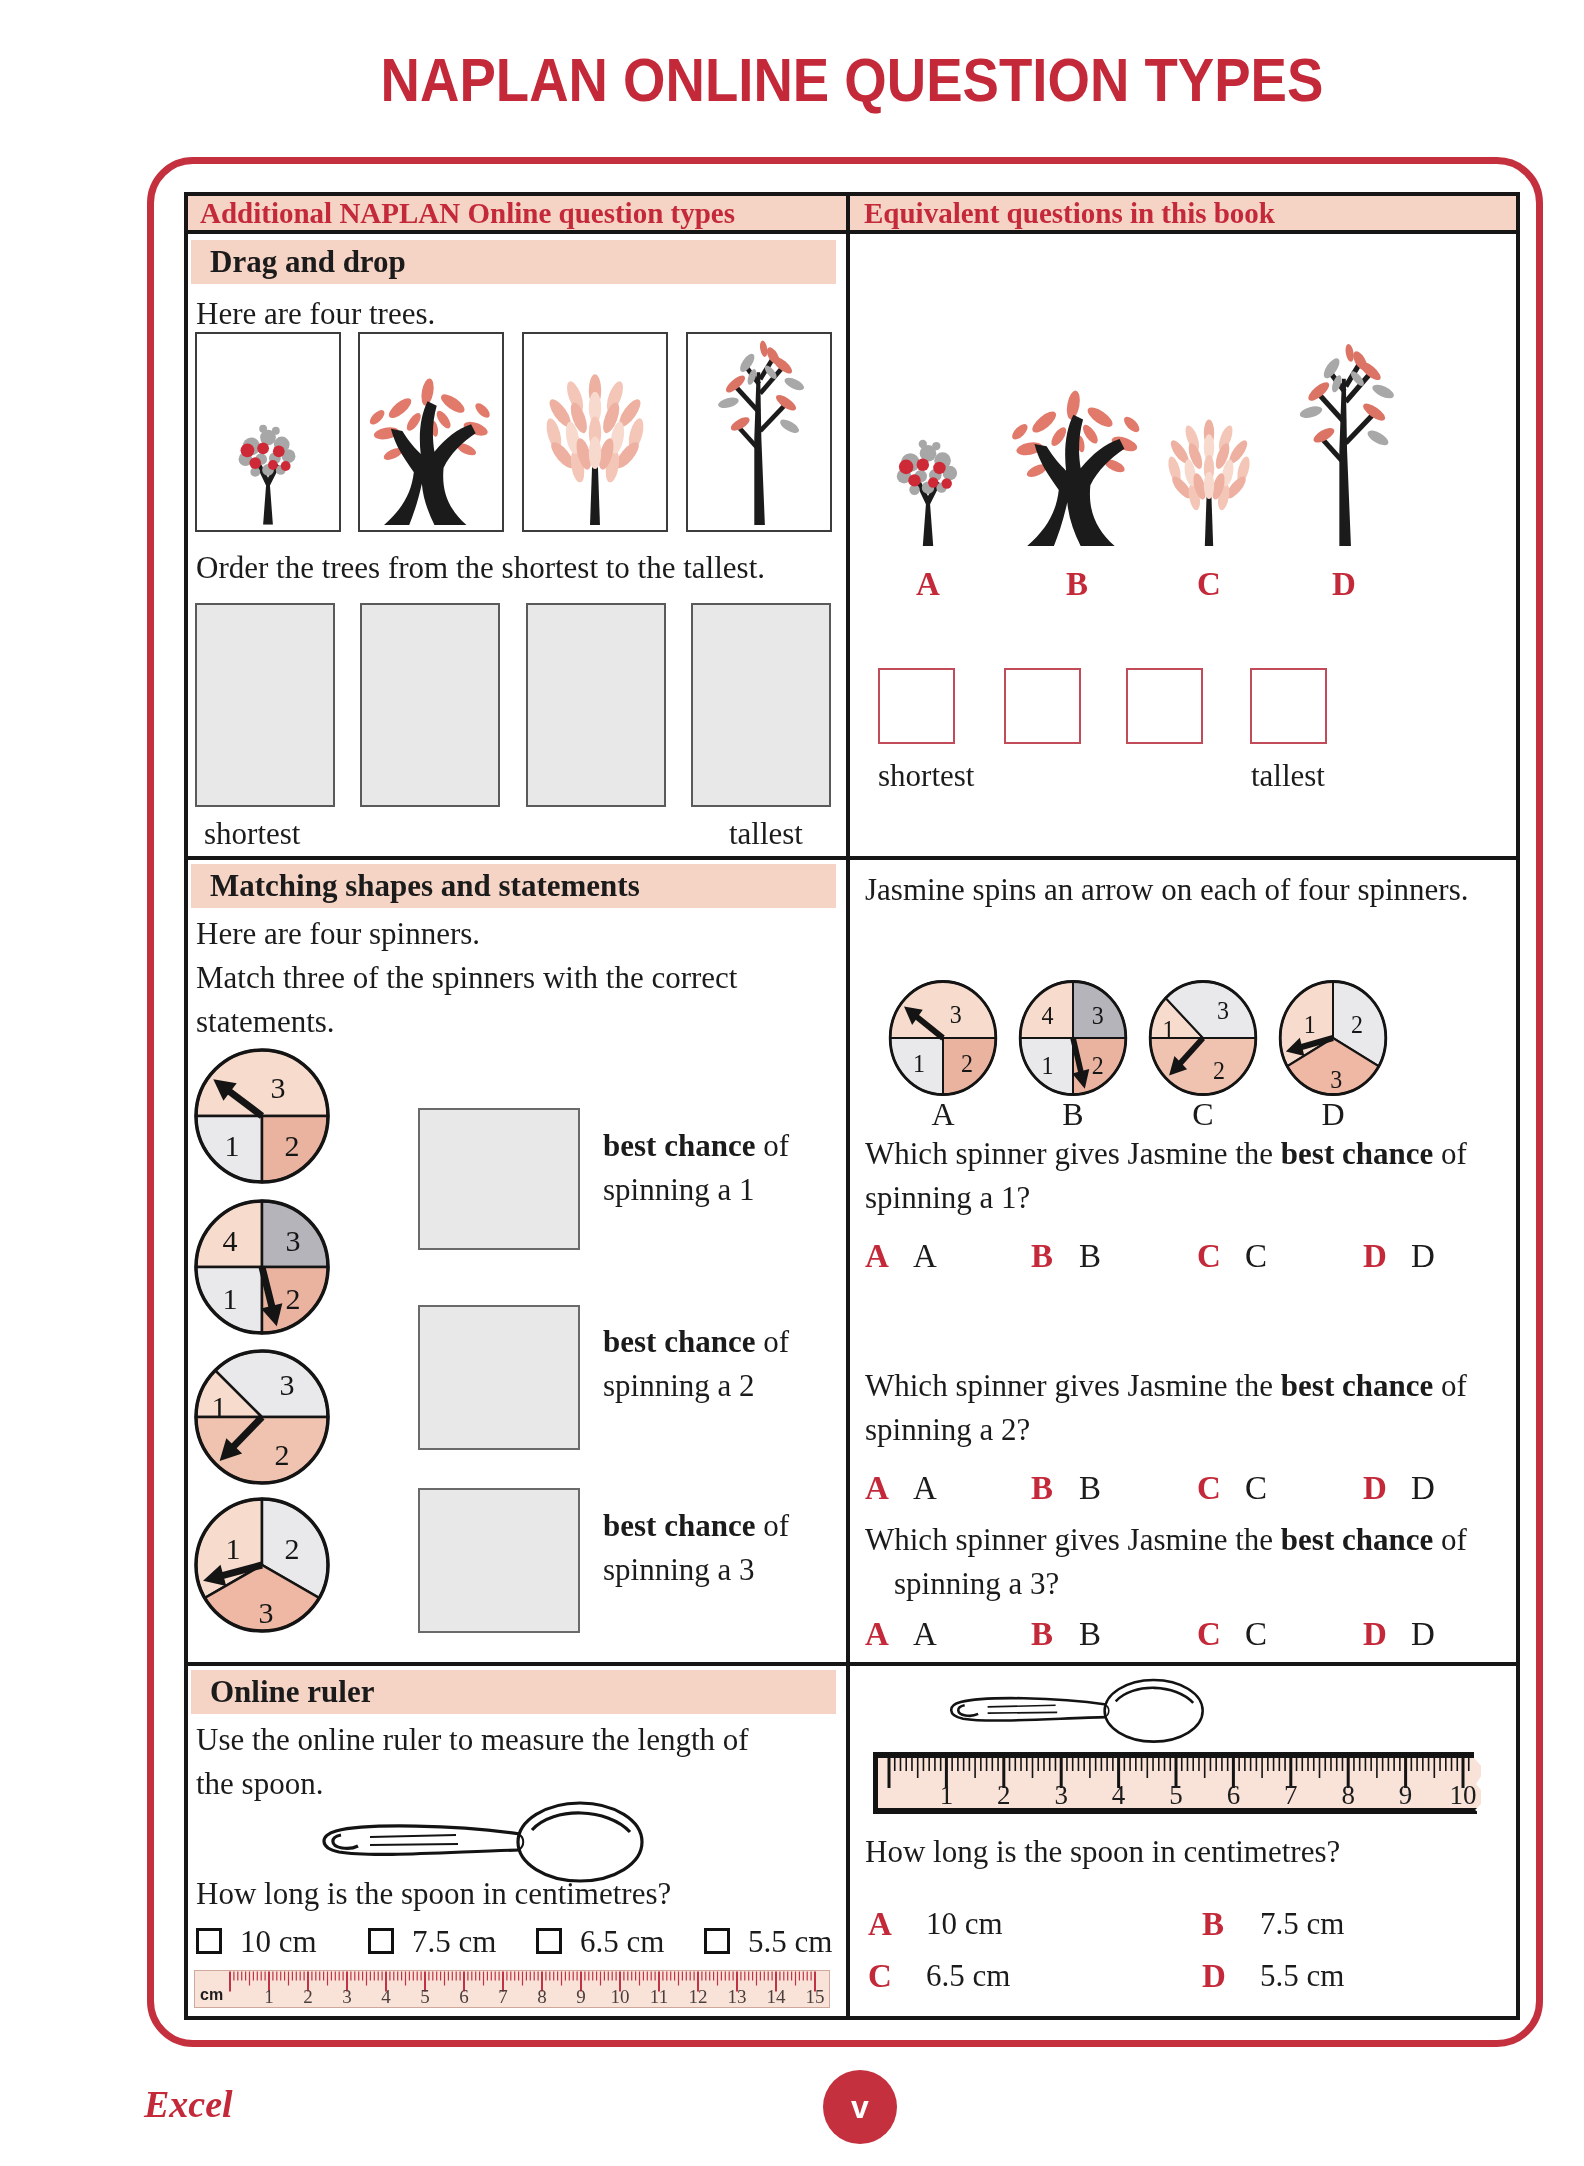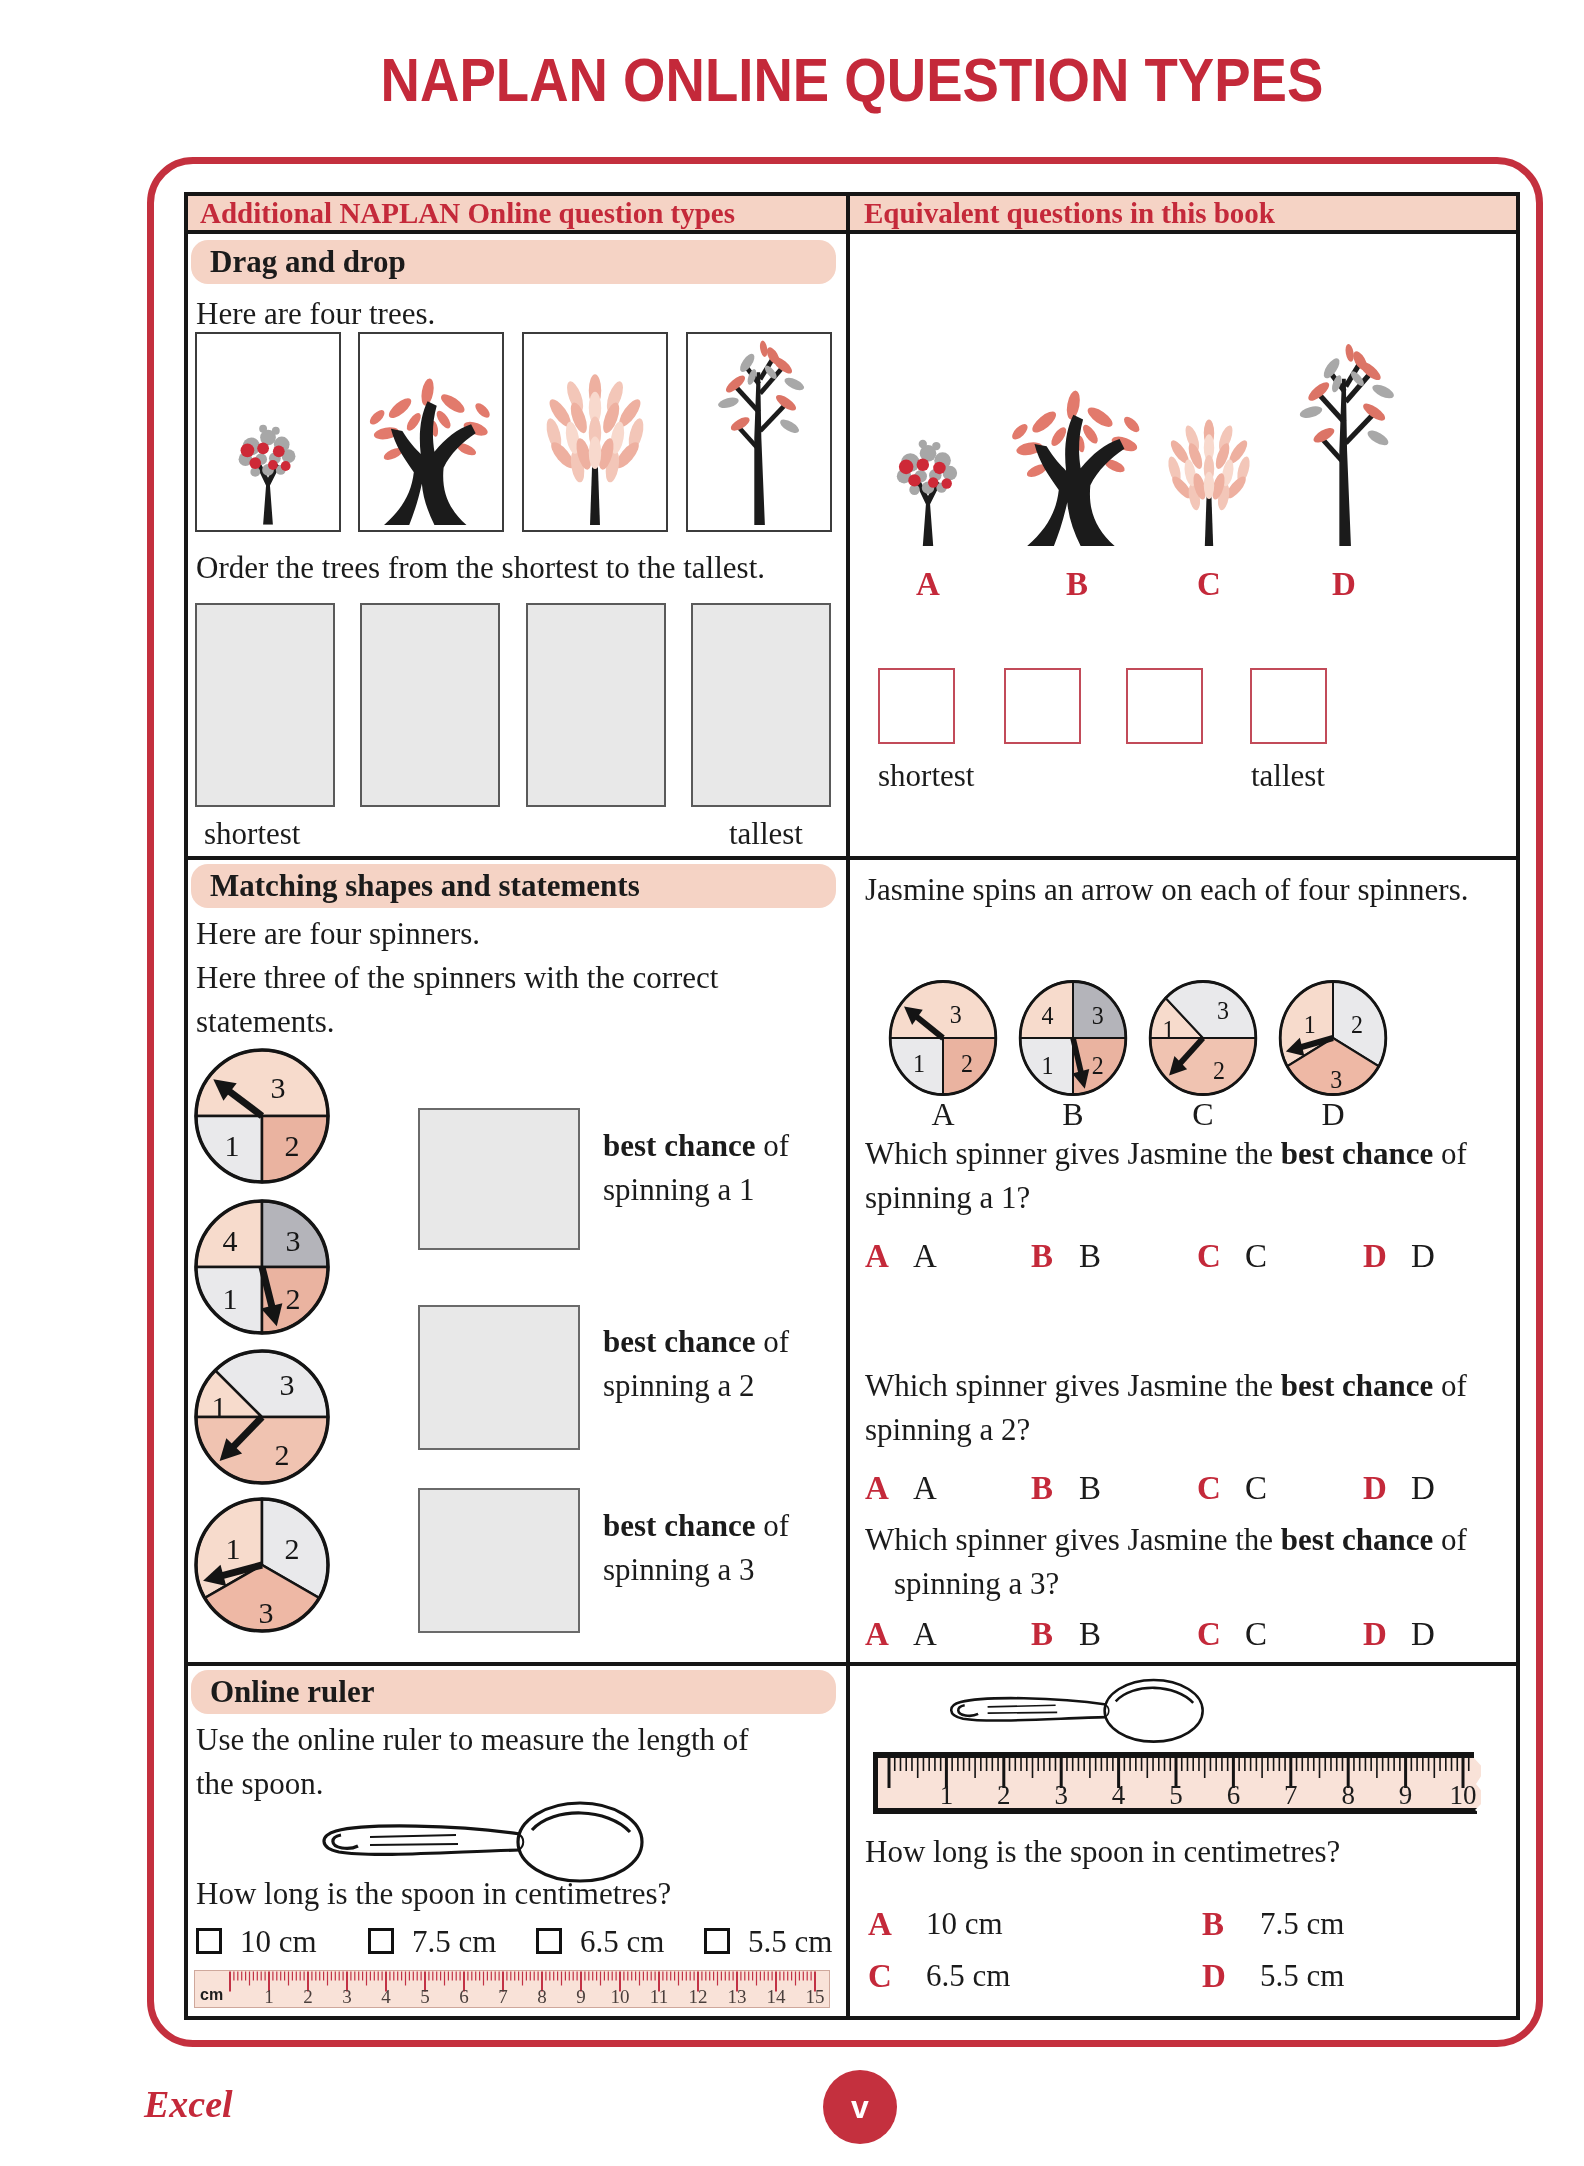--- a/index.html
+++ b/index.html
@@ -16,21 +16,21 @@
          font-family:"Liberation Sans",sans-serif;font-weight:900;font-size:62px;
          color:var(--red);transform:scaleX(.88);letter-spacing:0;}
   #redbox{position:absolute;left:109px;top:157px;width:1396px;height:1890px;
           border:7px solid #c4303e;border-radius:46px;box-sizing:border-box;}
   .tblborder{position:absolute;left:146px;top:192px;width:1336px;height:1828px;
              border:4px solid #161616;box-sizing:border-box;}
   .vline{position:absolute;left:808px;top:192px;width:4px;height:1828px;background:#161616;}
   .hline{position:absolute;left:146px;width:1336px;height:4px;background:#161616;}
   .hdrbg{position:absolute;left:150px;top:196px;width:1328px;height:34px;background:var(--pink);}
   .hdrtxt{position:absolute;top:196px;font-size:29px;font-weight:bold;color:var(--red);line-height:34px;white-space:nowrap;}
-  .strip{position:absolute;left:153px;width:645px;height:44px;background:var(--pink);border-radius:17px;}
+  .strip{position:absolute;left:153px;width:645px;height:44px;background:var(--pink);}
   .striplabel{position:absolute;font-size:31px;font-weight:bold;line-height:44px;white-space:nowrap;}
   .treebox{position:absolute;width:146px;height:200px;border:2px solid #3c3c3c;background:#fff;
            box-sizing:border-box;display:flex;align-items:flex-end;justify-content:center;padding-bottom:5px;}
   .dropbox{position:absolute;width:140px;height:204px;background:#e8e8e8;border:2px solid #5a5a5a;box-sizing:border-box;}
   .matchbox{position:absolute;width:162px;background:#e8e8e8;border:2px solid #6a6a6a;box-sizing:border-box;}
   .redsq{position:absolute;width:77px;height:76px;border:2px solid #c24b59;background:#fff;box-sizing:border-box;}
   .treelabel{position:absolute;width:60px;text-align:center;font-size:33px;font-weight:bold;color:var(--red);}
   .spinlabel{position:absolute;width:112px;text-align:center;font-size:32px;}
   .spinner{position:absolute;}
   .spinner text{font-family:"Liberation Serif",serif;font-size:30px;fill:#161616;text-anchor:middle;}
@@ -285,21 +285,21 @@
 
     <div class="ser" style="left:840px;top:756px">shortest</div>
     <div class="ser" style="left:1180px;top:756px;width:107px;text-align:right">tallest</div>
   </div>
 
   <div class="layer">
     <div class="strip" style="top:864px">
       <span class="striplabel" style="left:19px">Matching shapes and statements</span>
     </div>
     <div class="ser" style="left:158px;top:914px">Here are four spinners.</div>
-    <div class="ser" style="left:158px;top:958px">Here three of the spinners with the correct</div>
+    <div class="ser" style="left:158px;top:958px">Match three of the spinners with the correct</div>
     <div class="ser" style="left:158px;top:1002px">statements.</div>
 
     <svg class="spinner" style="left:154px;top:1046px" width="140" height="140" viewBox="0 0 140 140">
       <use href="#sp-A"></use>
       <text x="86" y="52">3</text>
       <text x="40" y="110">1</text>
       <text x="100" y="110">2</text>
     </svg>
     <svg class="spinner" style="left:154px;top:1197px" width="140" height="140" viewBox="0 0 140 140">
       <use href="#sp-B"></use>

